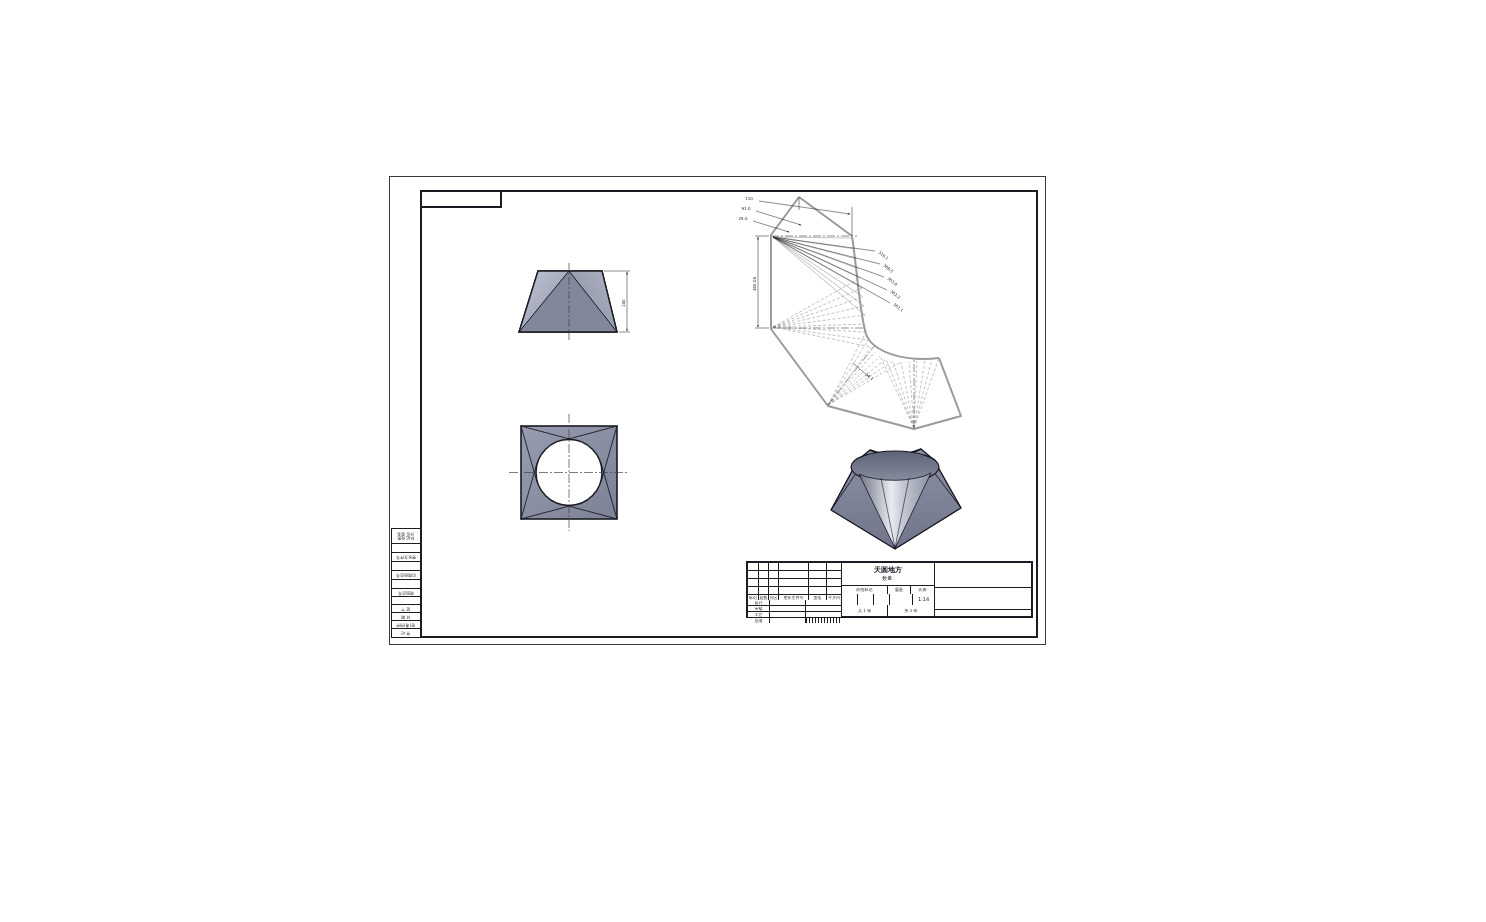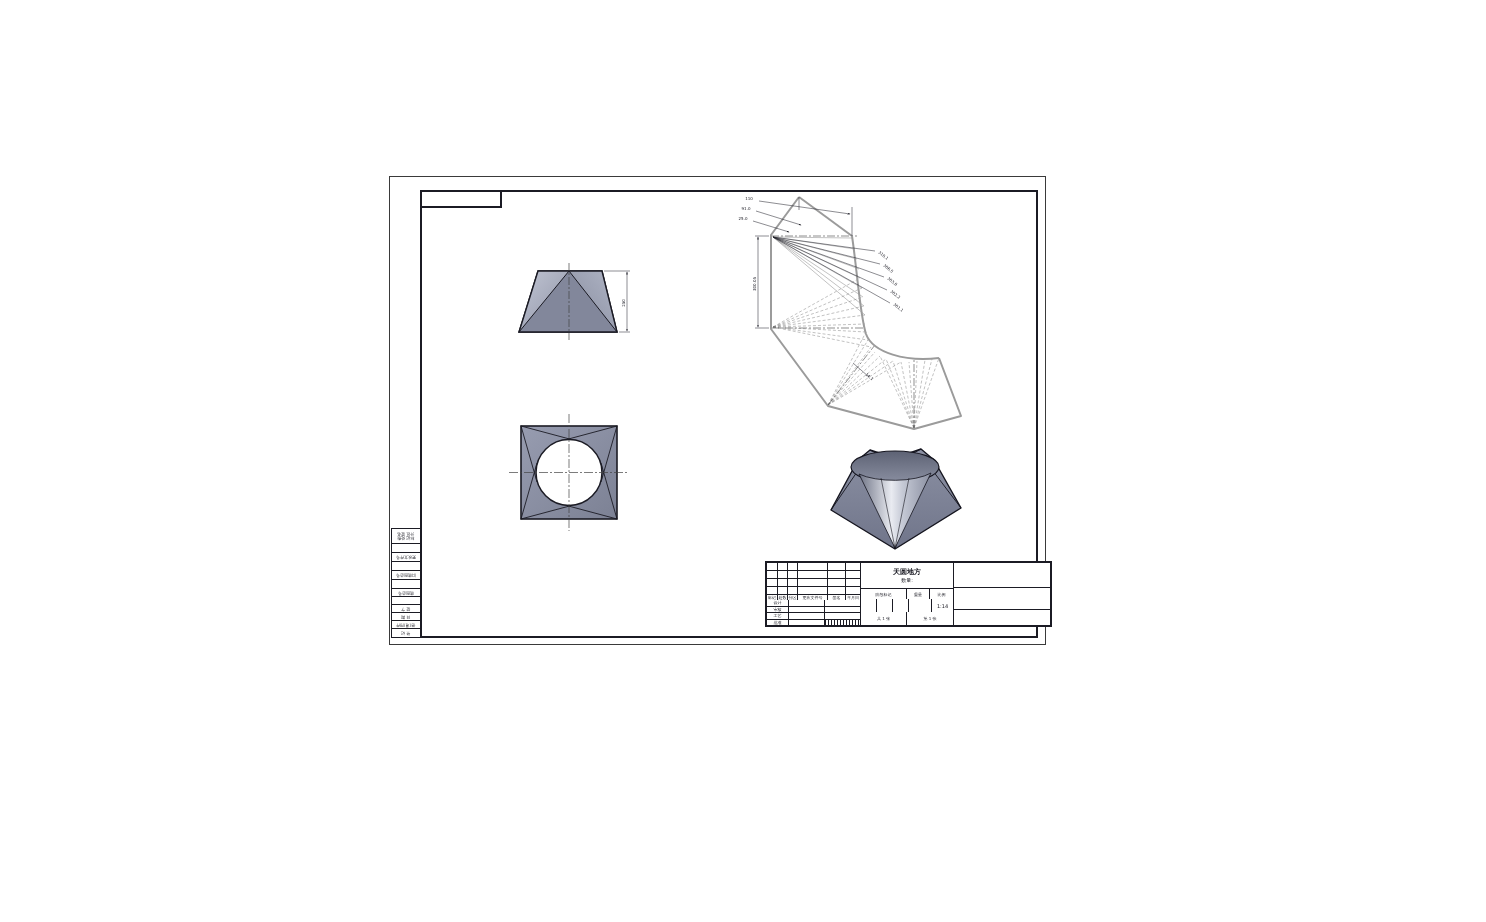--- a/index.html
+++ b/index.html
@@ -22,21 +22,21 @@
              overflow:hidden; }
   .ls-cell:last-child { border-bottom:none; }
   .ls-cell span { font-size:4px; line-height:4px; color:#1b1b24; transform:rotate(180deg);
                   white-space:pre-line; text-align:center; letter-spacing:0; }
 
   
   svg.draw { position:absolute; left:0; top:0; width:657px; height:469px; }
   .dimtxt { font-size:4px; fill:#1b1b24; font-family:"DejaVu Sans", sans-serif; }
 
   
-  .titleblock { position:absolute; left:375px; top:384px; width:287px; height:66px;
+  .titleblock { position:absolute; left:356px; top:384px; width:287px; height:57px;
                 border:2px solid #1b1b24; background:#fff; display:flex; }
   .tb-left { width:94px; height:100%; border-right:1px solid #1b1b24; display:flex; flex-direction:column; }
   .grid { display:grid; background:#1b1b24; gap:1px; }
   .grid > div { background:#fff; display:flex; align-items:center; justify-content:center;
                 font-size:4px; color:#1b1b24; overflow:hidden; white-space:nowrap; }
   .rev-grid { grid-template-columns: 10px 9px 9px 29px 17px 1fr; grid-template-rows: 7px 7px 7px 7px 1fr; height:40px; }
   .sign-grid { grid-template-columns: 21px 35px 1fr; grid-template-rows: repeat(4, 1fr); height:33px; }
   .stripes { background:repeating-linear-gradient(90deg,#1b1b24 0 1px,#ffffff 1px 3px) !important; }
   .tb-mid { width:93px; height:100%; border-right:1px solid #1b1b24; display:flex; flex-direction:column; }
   .name-box { height:31px; border-bottom:1px solid #1b1b24; display:flex; flex-direction:column;

